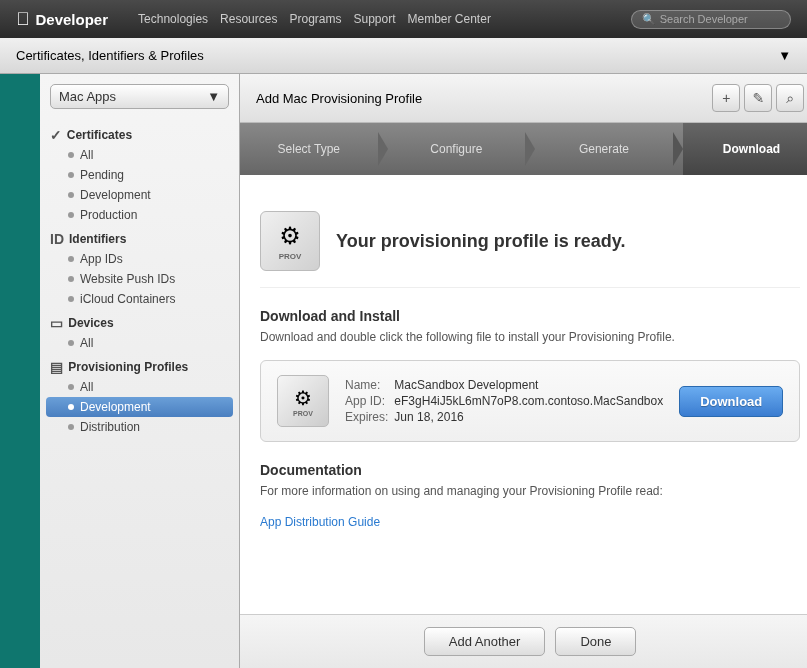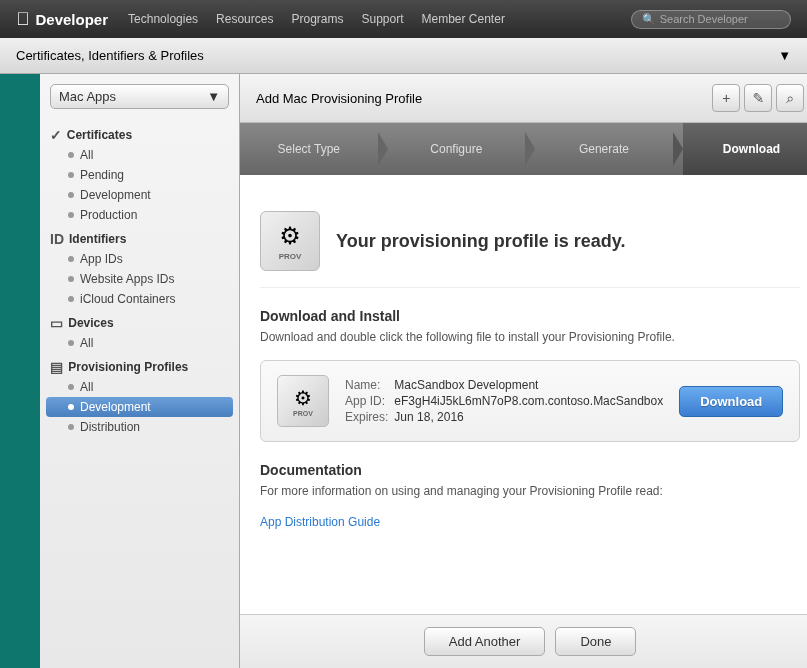--- a/index.html
+++ b/index.html
@@ -11,21 +11,21 @@
       height: 38px;
       display: flex;
       align-items: center;
       padding: 0 16px;
       gap: 20px;
     }
     #top-nav .brand {
       display: flex; align-items: center; gap: 6px; color: #fff; font-size: 15px; font-weight: bold;
     }
     #top-nav .apple-logo { font-size: 18px; color: #fff; }
-    #top-nav .nav-links { display: flex; gap: 18px; }
+    #top-nav .nav-links { display: flex; gap: 12px; margin-left: 10px; }
     #top-nav .nav-links a { color: #ccc; text-decoration: none; font-size: 12px; }
     #top-nav .search-box {
       margin-left: auto;
       background: rgba(255,255,255,0.15);
       border: 1px solid rgba(255,255,255,0.3);
       border-radius: 10px;
       padding: 2px 10px;
       color: #ccc;
       font-size: 11px;
       width: 160px;
@@ -277,21 +277,21 @@
     <div class="sidebar-section-header">
       <span class="sidebar-section-icon">ID</span>
       <span>Identifiers</span>
     </div>
     <div class="sidebar-item">
       <span class="dot"></span>
       <span>App IDs</span>
     </div>
     <div class="sidebar-item">
       <span class="dot"></span>
-      <span>Website Apps IDs</span>
+      <span>Website Push IDs</span>
     </div>
     <div class="sidebar-item">
       <span class="dot"></span>
       <span>iCloud Containers</span>
     </div>
 
     <div class="sidebar-section-header">
       <span class="sidebar-section-icon">▭</span>
       <span>Devices</span>
     </div>

